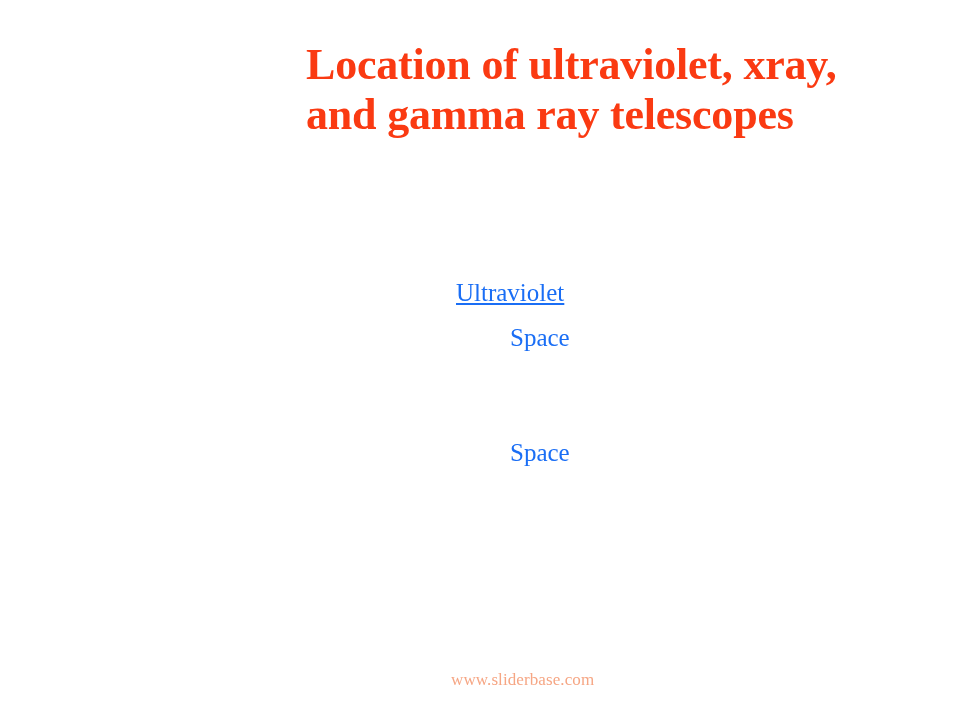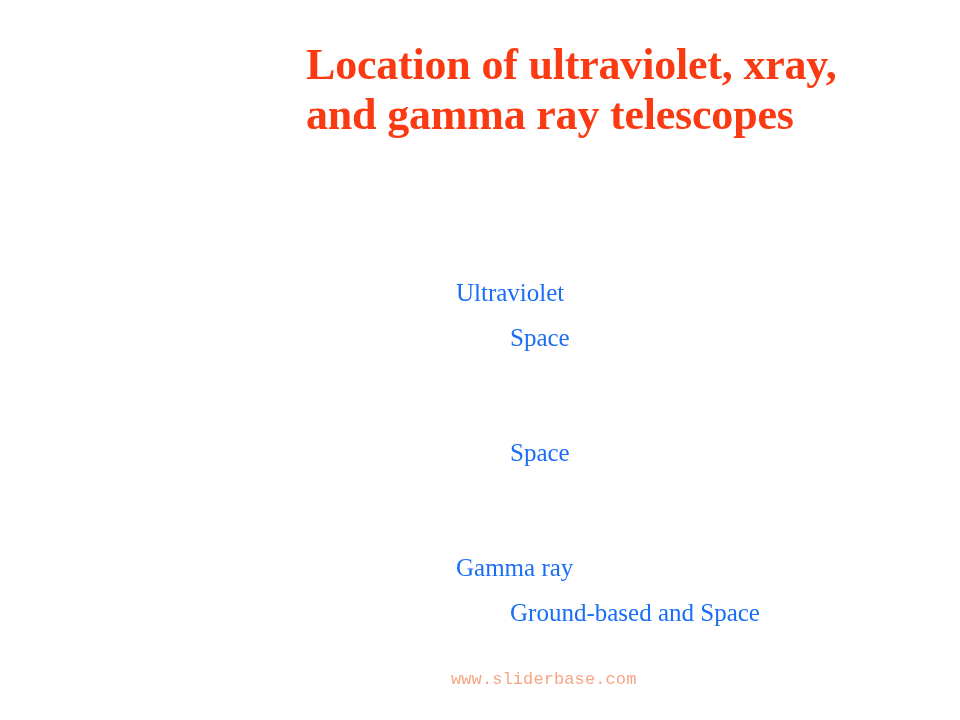--- a/index.html
+++ b/index.html
@@ -60,41 +60,42 @@
   .group-heading {
     margin: 0;
     padding: 0 0 0 456px;
     font-family: "Liberation Serif", "DejaVu Serif", serif;
     font-weight: normal;
     font-size: 25px;
     line-height: 38px;
     color: #1a6ef5;
     text-align: left;
     white-space: nowrap;
+    text-decoration: underline;
   }
 
   .group-detail {
     margin: 7px;
     padding: 0 0 0 503px;
     font-family: "Liberation Serif", "DejaVu Serif", serif;
     font-weight: normal;
     font-size: 25px;
     line-height: 38px;
     color: #1a6ef5;
     text-align: left;
     white-space: nowrap;
   }
 
   
   #footer-watermark {
     position: absolute;
     left: 451px;
     top: 670px;
     margin: 0;
-    font-family: Liberation Mono, monospace;
+    font-family: Liberation Serif, serif;
     font-weight: normal;
     font-size: 17px;
     line-height: 20px;
     color: #f6a684;
     letter-spacing: 0.1px;
     white-space: nowrap;
   }
 </style>
 </head>
 <body>
@@ -107,22 +108,18 @@
 
     <div class="content-group">
       <p class="group-heading">Ultraviolet</p>
       <p class="group-detail">Space</p>
     </div>
 
     <div class="content-group">
       <p class="group-detail">Space</p>
     </div>
 
-    <div class="content-group">
-      <p class="group-heading">Gamma ray</p>
-      <p class="group-detail">Ground-based and Space</p>
-    </div>
 
   </div>
 
   <p id="footer-watermark">www.sliderbase.com</p>
 
 </div>
 
 </body></html>

